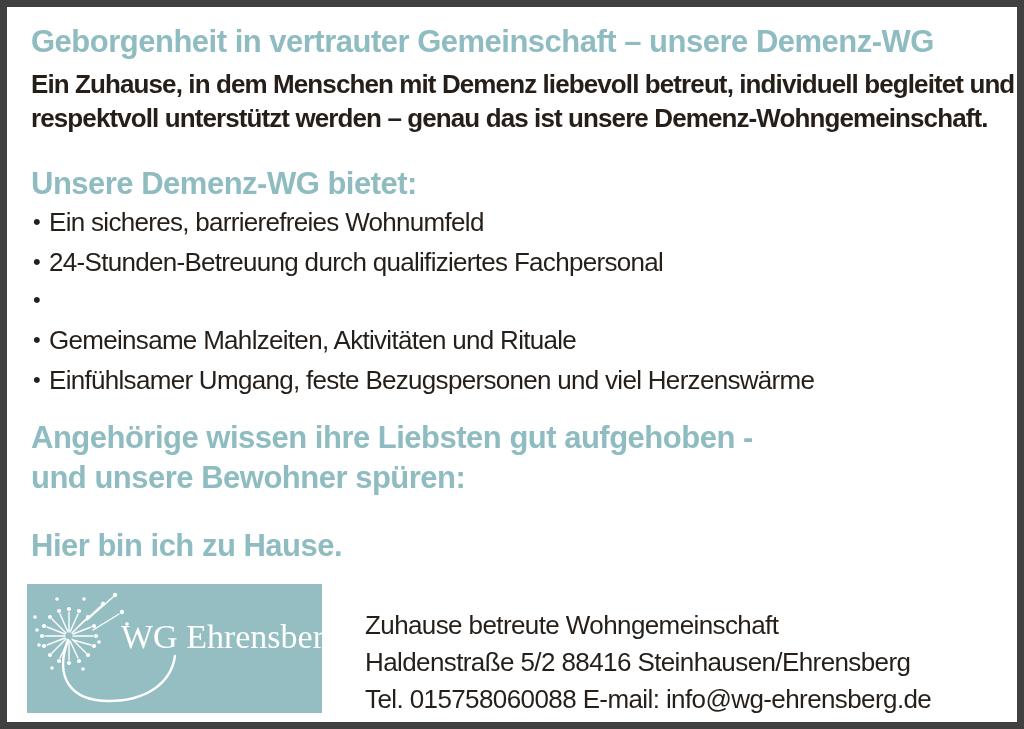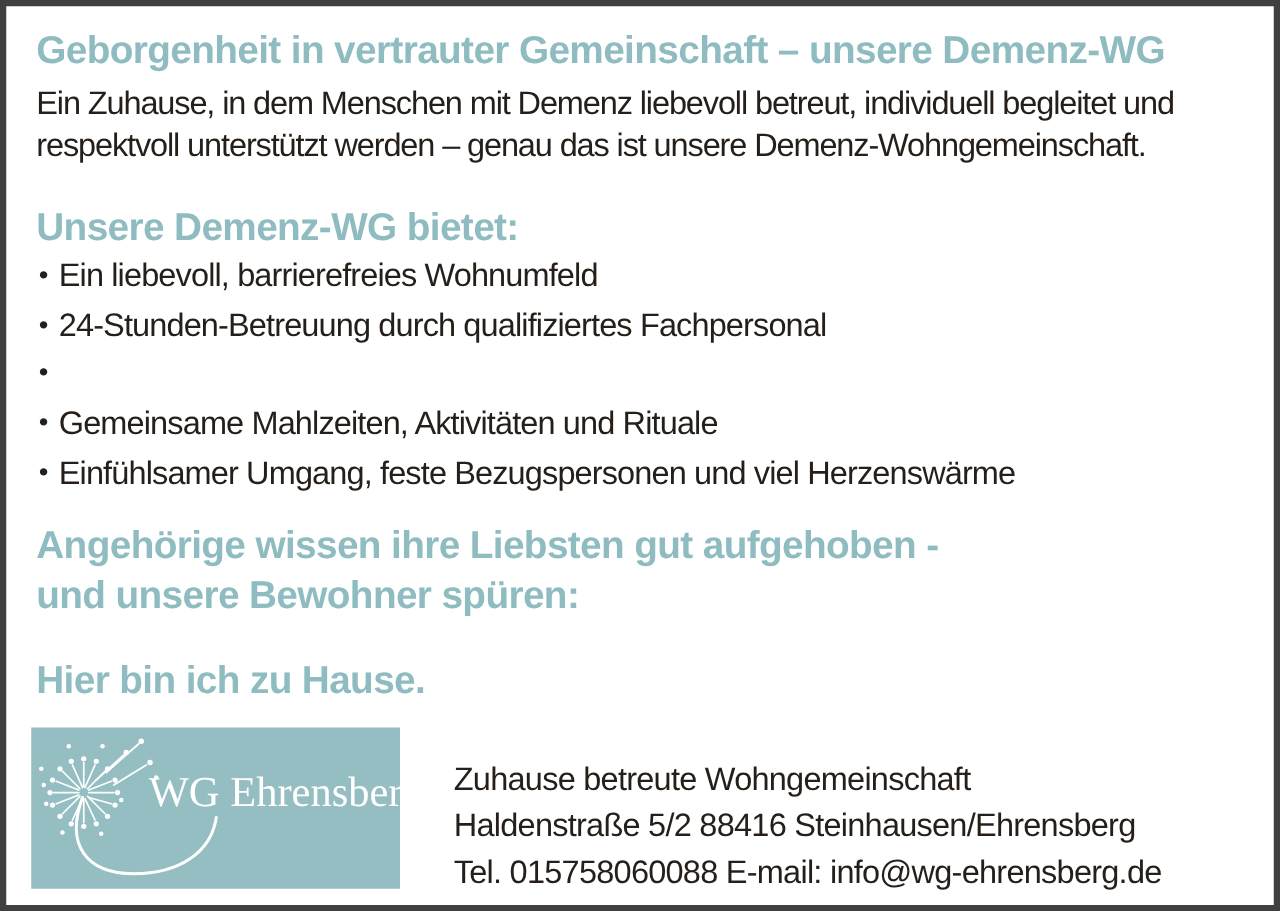--- a/index.html
+++ b/index.html
@@ -2,21 +2,21 @@
 <html><head>
 <meta charset="utf-8">
 <style>
   * { margin: 0; padding: 0; box-sizing: border-box; }
   html, body { background: #ffffff; }
   .page {
     position: relative;
     width: 1024px;
     height: 729px;
     background: #ffffff;
-    border: 5px solid #404040;
+    border: 7px solid #404040;
     overflow: hidden;
     font-family: "Liberation Sans", sans-serif;
     color: #261f19;
   }
   .teal-heading {
     position: absolute;
     left: 24px;
     color: #8ebcc1;
     font-weight: bold;
     font-size: 31px;
@@ -28,20 +28,21 @@
   .h3 { top: 411px; line-height: 40px; }
   .h4 { top: 519px; line-height: 40px; }
   .intro {
     position: absolute;
     left: 24px;
     top: 60px;
     font-size: 26px;
     line-height: 34px;
     letter-spacing: -0.9px;
     white-space: nowrap;
+    font-weight: bold;
   }
   .offers-list {
     position: absolute;
     left: 26px;
     top: 196px;
     list-style: none;
     font-size: 26px;
     line-height: 38px;
     letter-spacing: -0.7px;
     white-space: nowrap;
@@ -97,21 +98,21 @@
   <div class="intro">
     <div>Ein Zuhause, in dem Menschen mit Demenz liebevoll betreut, individuell begleitet und</div>
     <div>respektvoll unterstützt werden – genau das ist unsere Demenz-Wohngemeinschaft.</div>
   </div>
 
   <div class="teal-heading h2">Unsere Demenz-WG bietet:</div>
 
   <ul class="offers-list">
     <li>
       <span class="bullet">•</span>
-      <span>Ein liebevoll, barrierefreies Wohnumfeld</span>
+      <span>Ein sicheres, barrierefreies Wohnumfeld</span>
     </li>
     <li>
       <span class="bullet">•</span>
       <span>24-Stunden-Betreuung durch qualifiziertes Fachpersonal</span>
     </li>
     <li>
       <span class="bullet">•</span>
     </li>
     <li>
       <span class="bullet">•</span>

